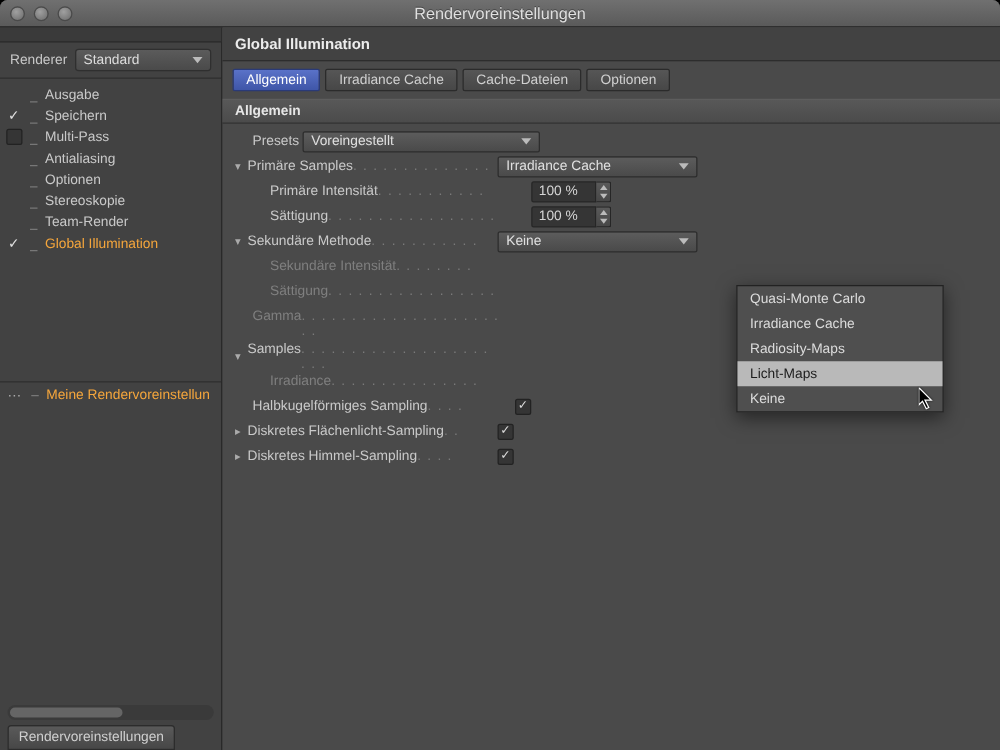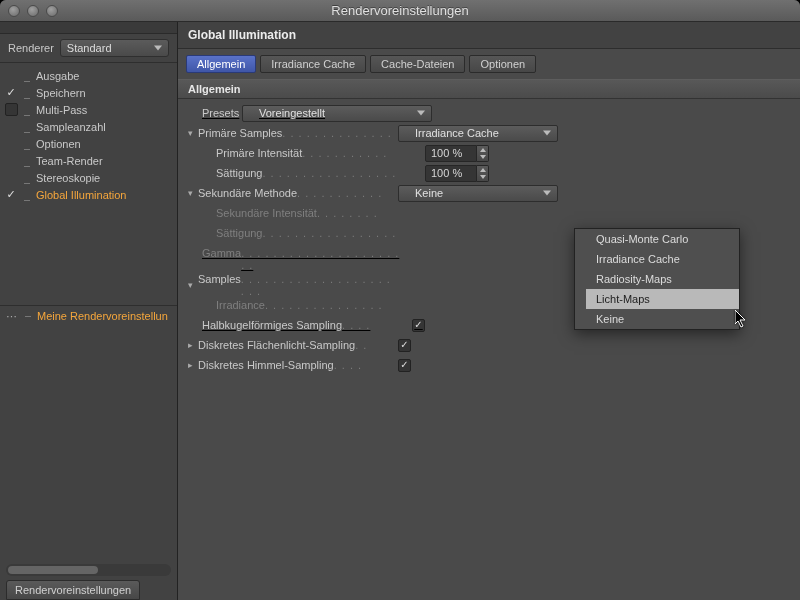--- a/index.html
+++ b/index.html
@@ -33,45 +33,45 @@
 
 .main { flex: 1; background: #4a4a4a; display: flex; flex-direction: column; position: relative; }
 .panel-title { padding: 6px 10px; color: #ececec; font-weight: bold; font-size: 12px; background: #424242; border-bottom: 1px solid #2d2d2d; }
 .tabs { display: flex; gap: 4px; padding: 6px 8px 0 8px; }
 .tab { height: 18px; padding: 0 10px; border: 1px solid #2b2b2b; border-radius: 2px; color: #d0d0d0; display: flex; align-items: center; background: linear-gradient(to bottom,#565656,#474747); }
 .tab.active { background: linear-gradient(to bottom,#5a72c8,#3f56a8); border-color: #2a3a77; color: #fff; }
 
 .section-hdr { background: linear-gradient(to bottom,#585858,#4b4b4b); color: #e6e6e6; font-weight: bold; padding: 3px 10px; border-top: 1px solid #5d5d5d; border-bottom: 1px solid #333; margin-top: 6px; }
 .form { padding: 4px 10px; }
 .row { display: flex; align-items: center; height: 20px; }
-.row.indent1 { padding-left: 14px; text-decoration: underline; }
+.row.indent1 { padding-left: 14px; }
 .row.indent2 { padding-left: 28px; }
 .row .twisty { width: 10px; color: #aaa; font-size: 9px; }
 .row .lab { color: #c9c9c9; white-space: nowrap; }
 .row.disabled .lab, .row.disabled .field { color: #7f7f7f; }
 .dots { flex: 0 0 auto; color: #7a7a7a; letter-spacing: 1px; overflow: hidden; }
 .labwrap { display: flex; align-items: baseline; width: 200px; overflow: hidden; }
 .labwrap .dots { flex: 1; }
 .triangle::before { content: "\25B8"; color: #aaa; margin-right: 2px; }
 .triangle.open::before { content: "\25BE"; }
 .field { width: 160px; padding-left: 23px; }
-.field.combo2 { height: 17px; background: linear-gradient(to bottom,#5c5c5c,#4a4a4a); border: 1px solid #2d2d2d; border-radius: 2px; color: #e0e0e0; display: flex; align-items: center; padding: 0 16px; position: relative; }
+.field.combo2 { height: 17px; background: linear-gradient(to bottom,#5c5c5c,#4a4a4a); border: 1px solid #2d2d2d; border-radius: 2px; color: #e0e0e0; display: flex; align-items: center; padding: 0 6px; position: relative; }
 .field.combo2 .arrw { position: absolute; right: 6px; top: 50%; transform: translateY(-50%); width: 0; height: 0; border-left: 4px solid transparent; border-right: 4px solid transparent; border-top: 5px solid #bbb; }
 .field.spin { display: flex; align-items: center; }
 .field.spin .val { width: 52px; height: 17px; background: #353535; border: 1px solid #262626; color: #d6d6d6; display: flex; align-items: center; padding: 0 5px; border-radius: 2px 0 0 2px; }
 .field.spin .arrows { width: 12px; height: 17px; background: linear-gradient(to bottom,#5a5a5a,#474747); border: 1px solid #262626; border-left: none; border-radius: 0 2px 2px 0; position: relative; }
 .arrows::before, .arrows::after { content:""; position:absolute; left:3px; width:0; height:0; border-left:3px solid transparent; border-right:3px solid transparent; }
 .arrows::before { top:2px; border-bottom:4px solid #bbb; }
 .arrows::after { bottom:2px; border-top:4px solid #bbb; }
 .chk { width: 13px; height: 13px; background: #353535; border: 1px solid #222; border-radius: 2px; display: flex; align-items: center; justify-content: center; }
 .chk.checked::after { content: "\2713"; color: #ddd; font-size: 10px; line-height: 1; }
 .longlabwrap { display: flex; align-items: baseline; width: 210px; overflow: hidden; }
 .longlabwrap .dots { flex: 1; }
 
-.dropdown { position: absolute; left: 396px; top: 206px; width: 166px; background: #4f4f4f; border: 1px solid #222; box-shadow: 0 4px 14px rgba(0,0,0,.5); z-index: 50; padding-left: 11px; }
+.dropdown { position: absolute; left: 411px; top: 206px; width: 166px; background: #4f4f4f; border: 1px solid #222; box-shadow: 0 4px 14px rgba(0,0,0,.5); z-index: 50; }
 .dd-item { height: 20px; display: flex; align-items: center; padding: 0 10px; color: #dcdcdc; }
 .dd-item.hl { background: #b9b9b9; color: #1d1d1d; }
 
 .cursor { position: absolute; left: 557px; top: 288px; z-index: 60; pointer-events: none; }
 .cursor svg { filter: drop-shadow(0 0 1px rgba(0,0,0,.8)); }
 </style>
 </head>
 <body>
 
 <div class="window">
@@ -109,36 +109,36 @@
         <div class="side-item">
           <span class="side-check">
               <span class="chk"></span>
             </span>
           <span class="side-tree"></span>
           <span>Multi-Pass</span>
         </div>
         <div class="side-item">
           <span class="side-check"></span>
           <span class="side-tree"></span>
-          <span>Sampleanzahl</span>
+          <span>Antialiasing</span>
         </div>
         <div class="side-item">
           <span class="side-check"></span>
           <span class="side-tree"></span>
           <span>Optionen</span>
         </div>
         <div class="side-item">
           <span class="side-check"></span>
           <span class="side-tree"></span>
+          <span>Stereoskopie</span>
+        </div>
+        <div class="side-item">
+          <span class="side-check"></span>
+          <span class="side-tree"></span>
           <span>Team-Render</span>
-        </div>
-        <div class="side-item">
-          <span class="side-check"></span>
-          <span class="side-tree"></span>
-          <span>Stereoskopie</span>
         </div>
         <div class="side-item sel">
           <span class="side-check">✓</span>
           <span class="side-tree"></span>
           <span>Global Illumination</span>
         </div>
       </div>
       <div class="preset-row">
         <span class="dots">⋯</span>
         <span class="side-tree"></span>

